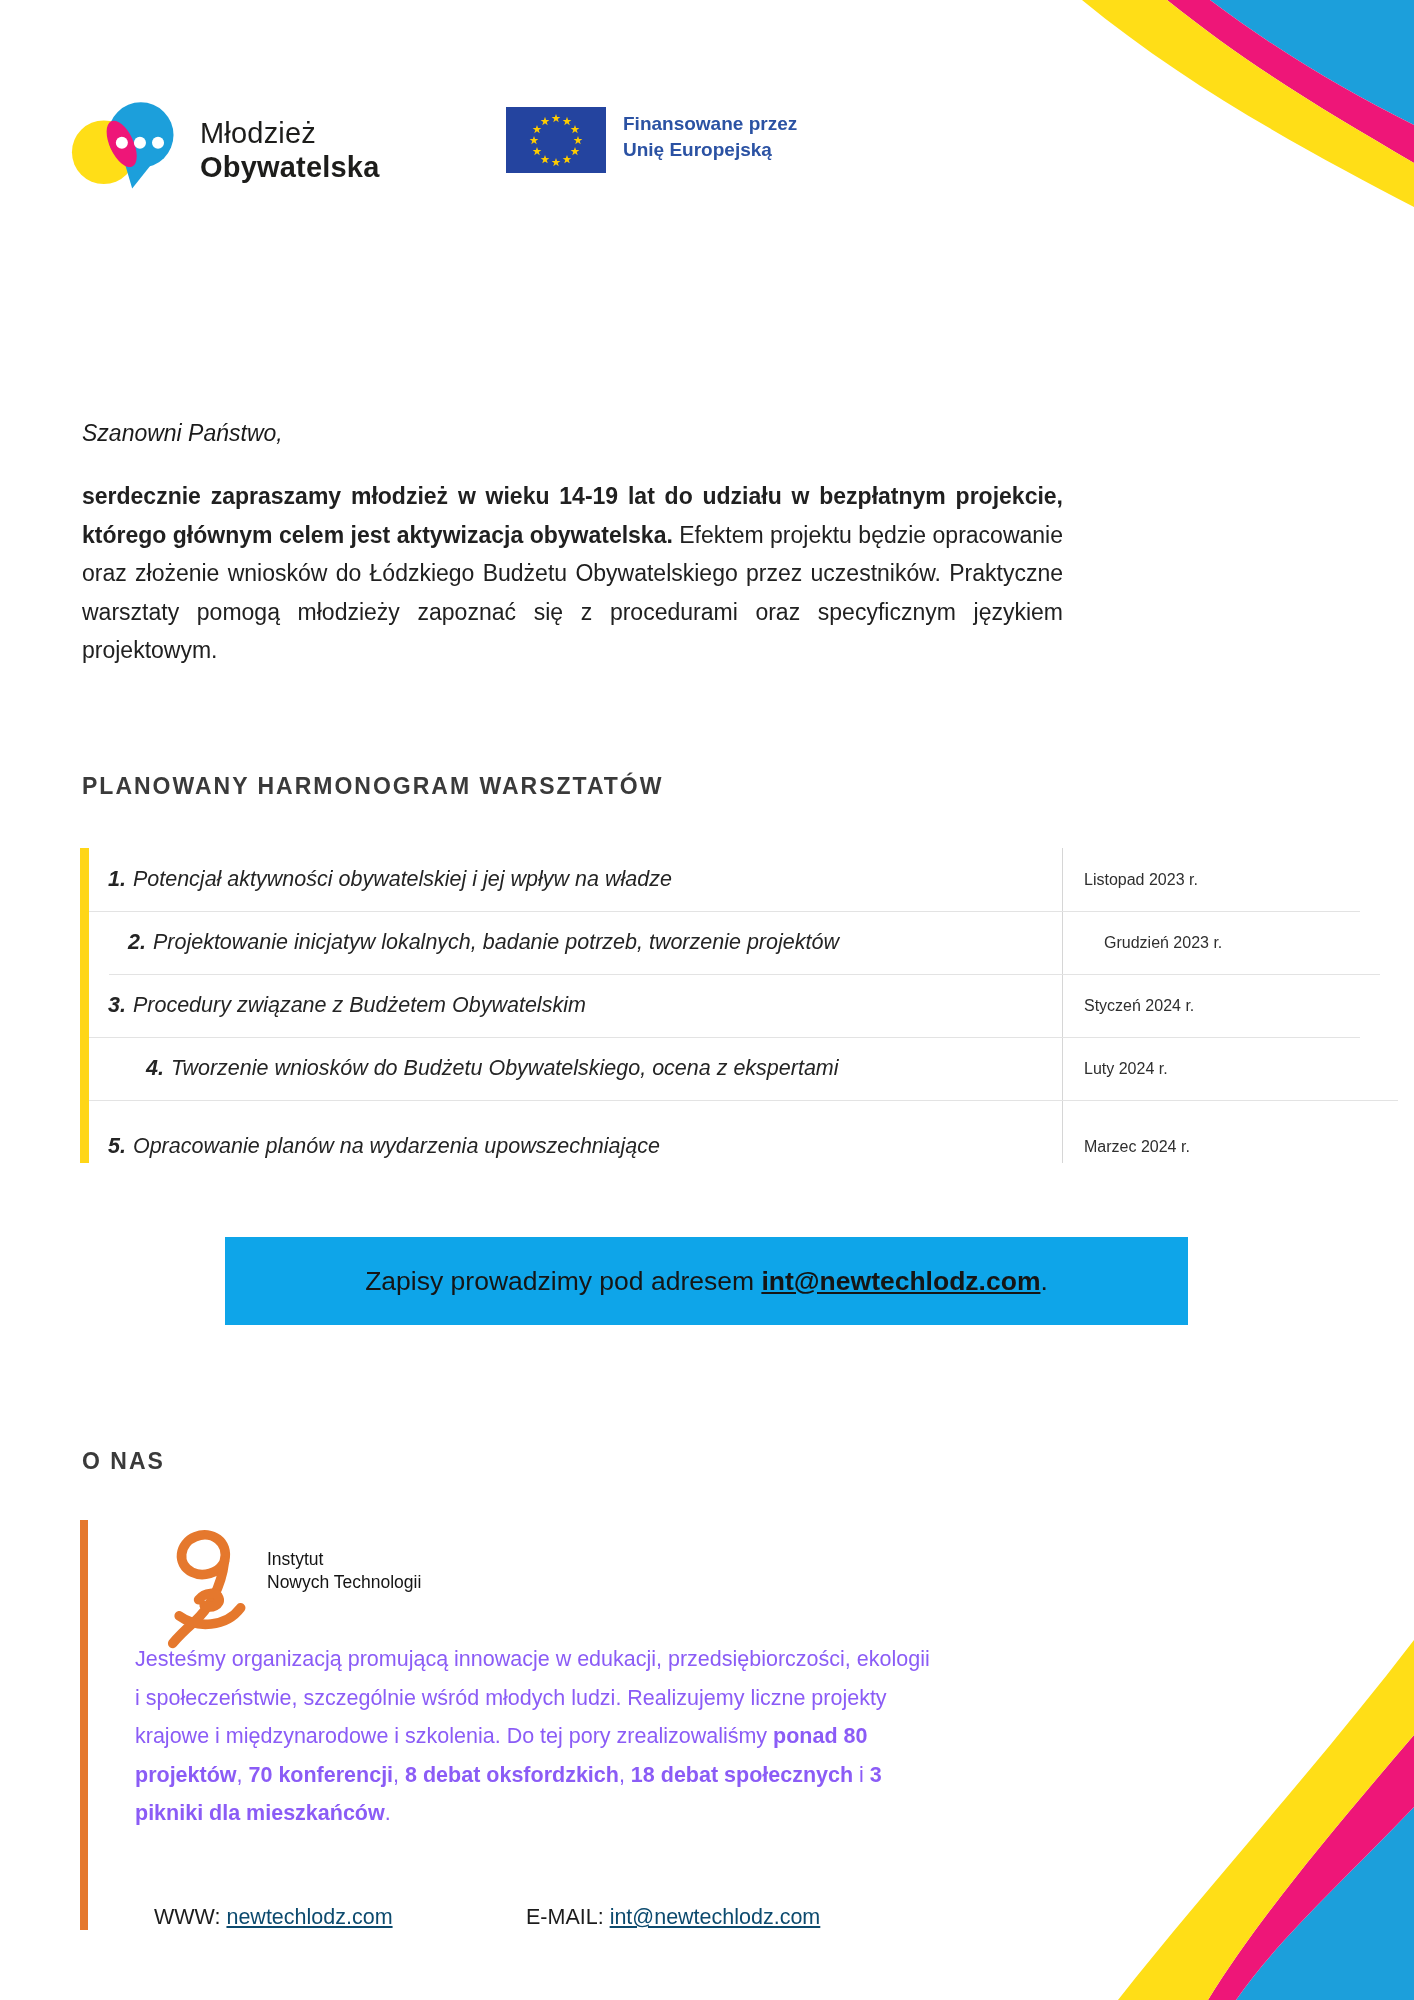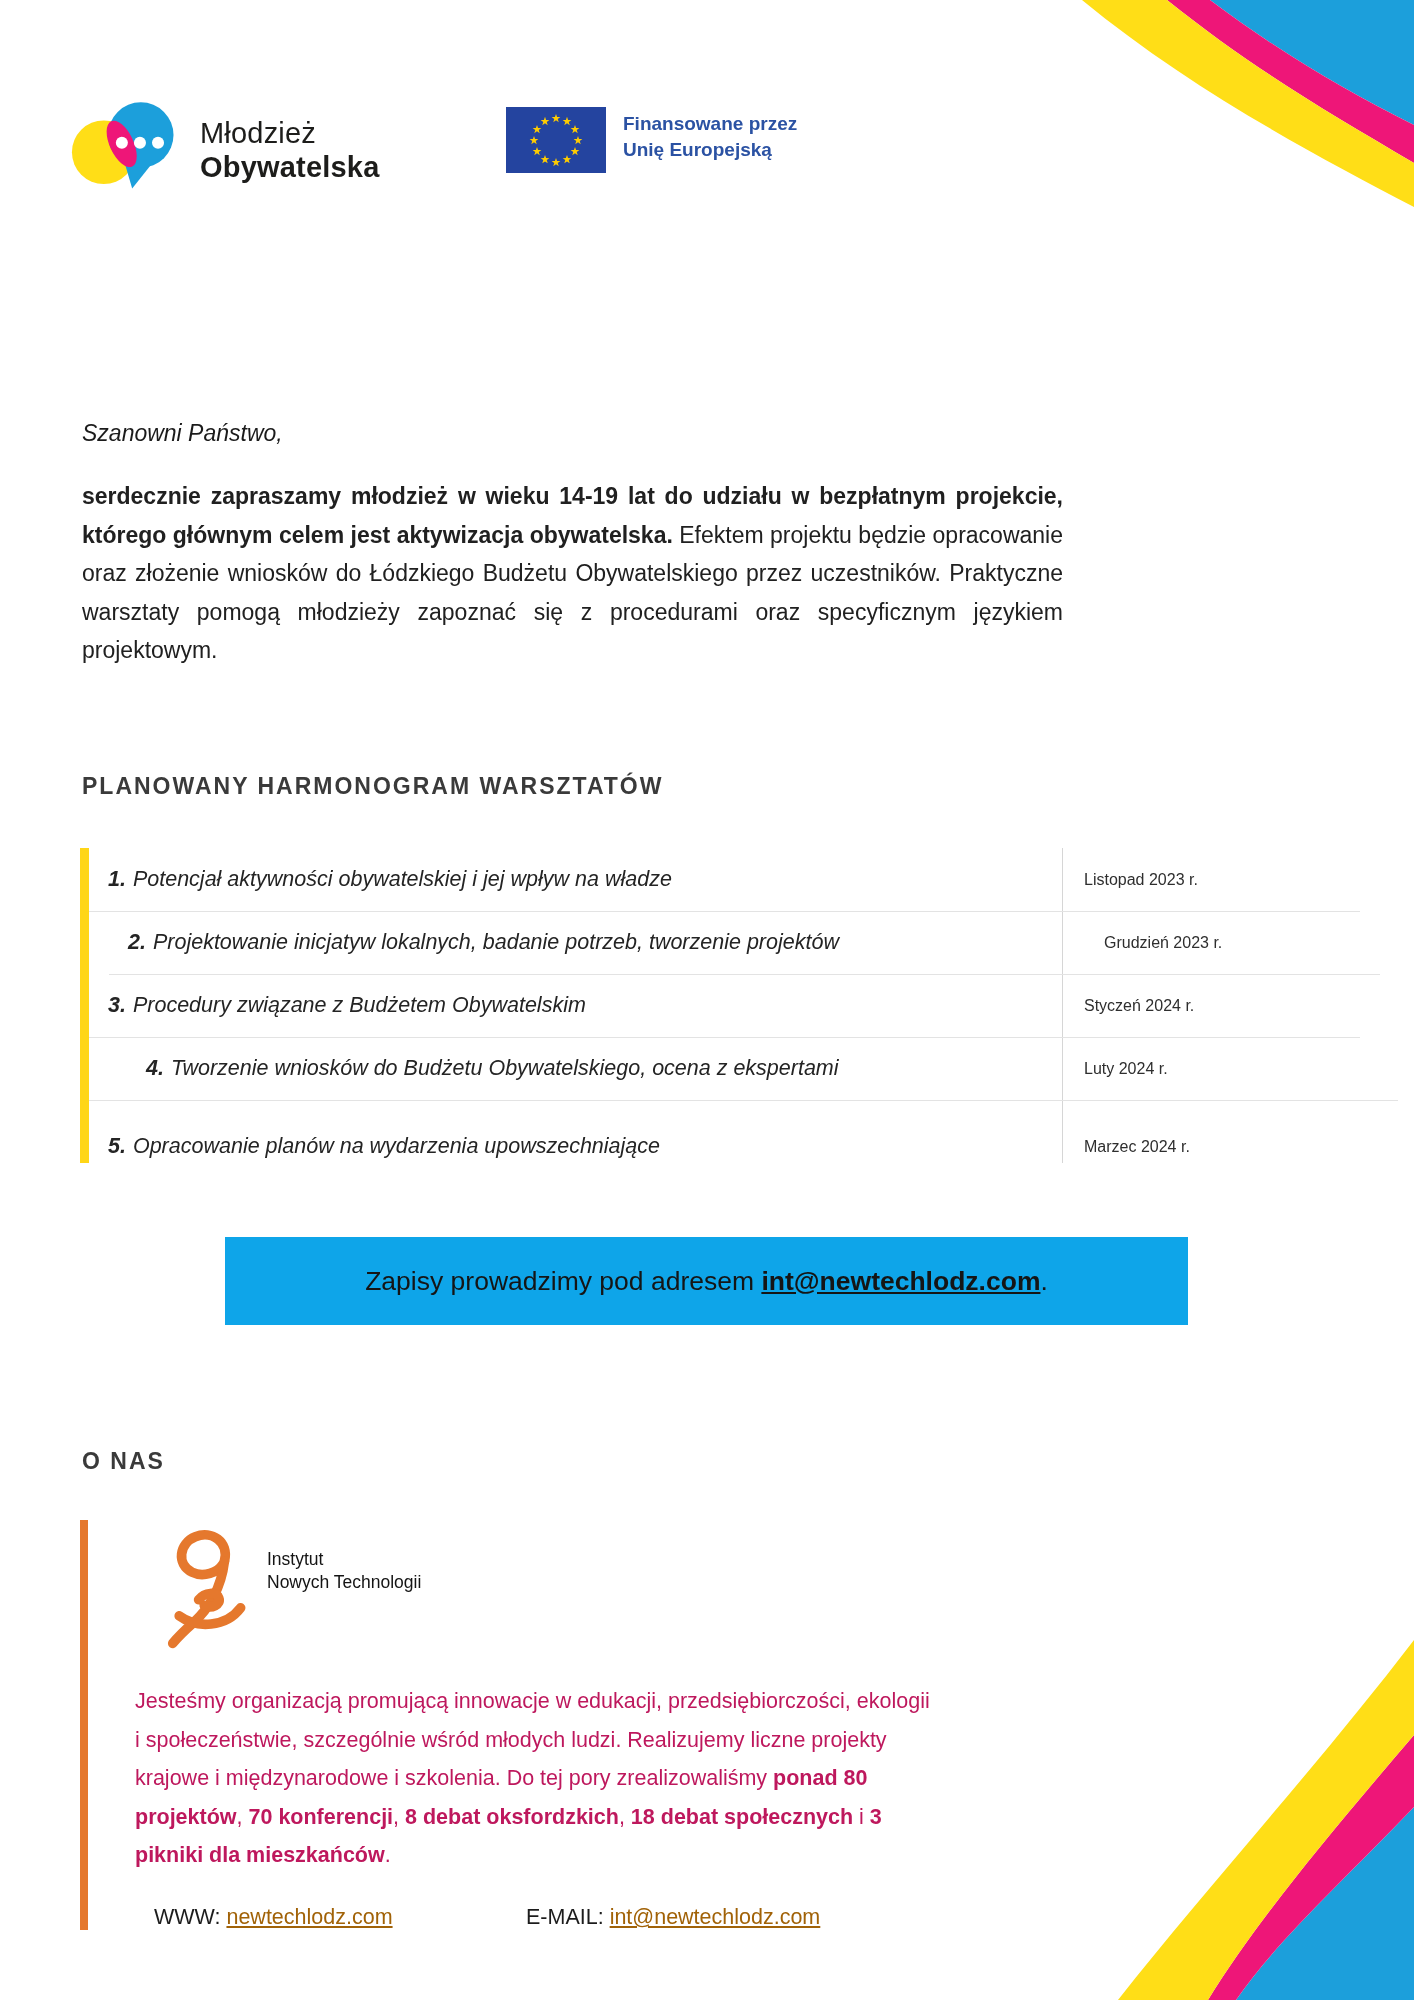--- a/index.html
+++ b/index.html
@@ -32,23 +32,23 @@
 
   
   .cta{left:225px;top:1237px;width:963px;height:88px;background:#0ea5e9;
        display:flex;align-items:center;justify-content:center;font-size:26.5px;color:#151515;}
   .cta a{color:#151515;text-decoration:underline;font-weight:bold;}
 
   
   .about-title{left:82px;top:1448px;}
   .orange-bar{left:80px;top:1520px;width:8px;height:410px;background:#e5782d;}
   .int-text{left:267px;top:1548px;font-size:17.5px;line-height:23px;color:#141414;}
-  .about-par{left:135px;top:1682px;width:800px;font-size:21.5px;line-height:38.5px;color:#be185d;}
+  .about-par{left:135px;top:1640px;width:800px;font-size:21.5px;line-height:38.5px;color:#8b5cf6;}
   .footer-links{left:154px;top:1905px;font-size:21.5px;color:#1c1c1c;}
-  .footer-links a{color:#a16207;text-decoration:underline;}
+  .footer-links a{color:#0c4a6e;text-decoration:underline;}
   .email-block{position:absolute;left:372px;top:0;white-space:nowrap;}
   .www-block{white-space:nowrap;}
 </style>
 </head>
 <body>
 
 <div class="page">
 
   <svg class="abs" style="top:0;right:0;" width="560" height="270" viewBox="0 0 560 270" aria-hidden="true">
     <path d="M 356 0 L 560 0 L 560 125 C 490 90 430 55 356 0 Z" fill="#1c9fdb"></path>

